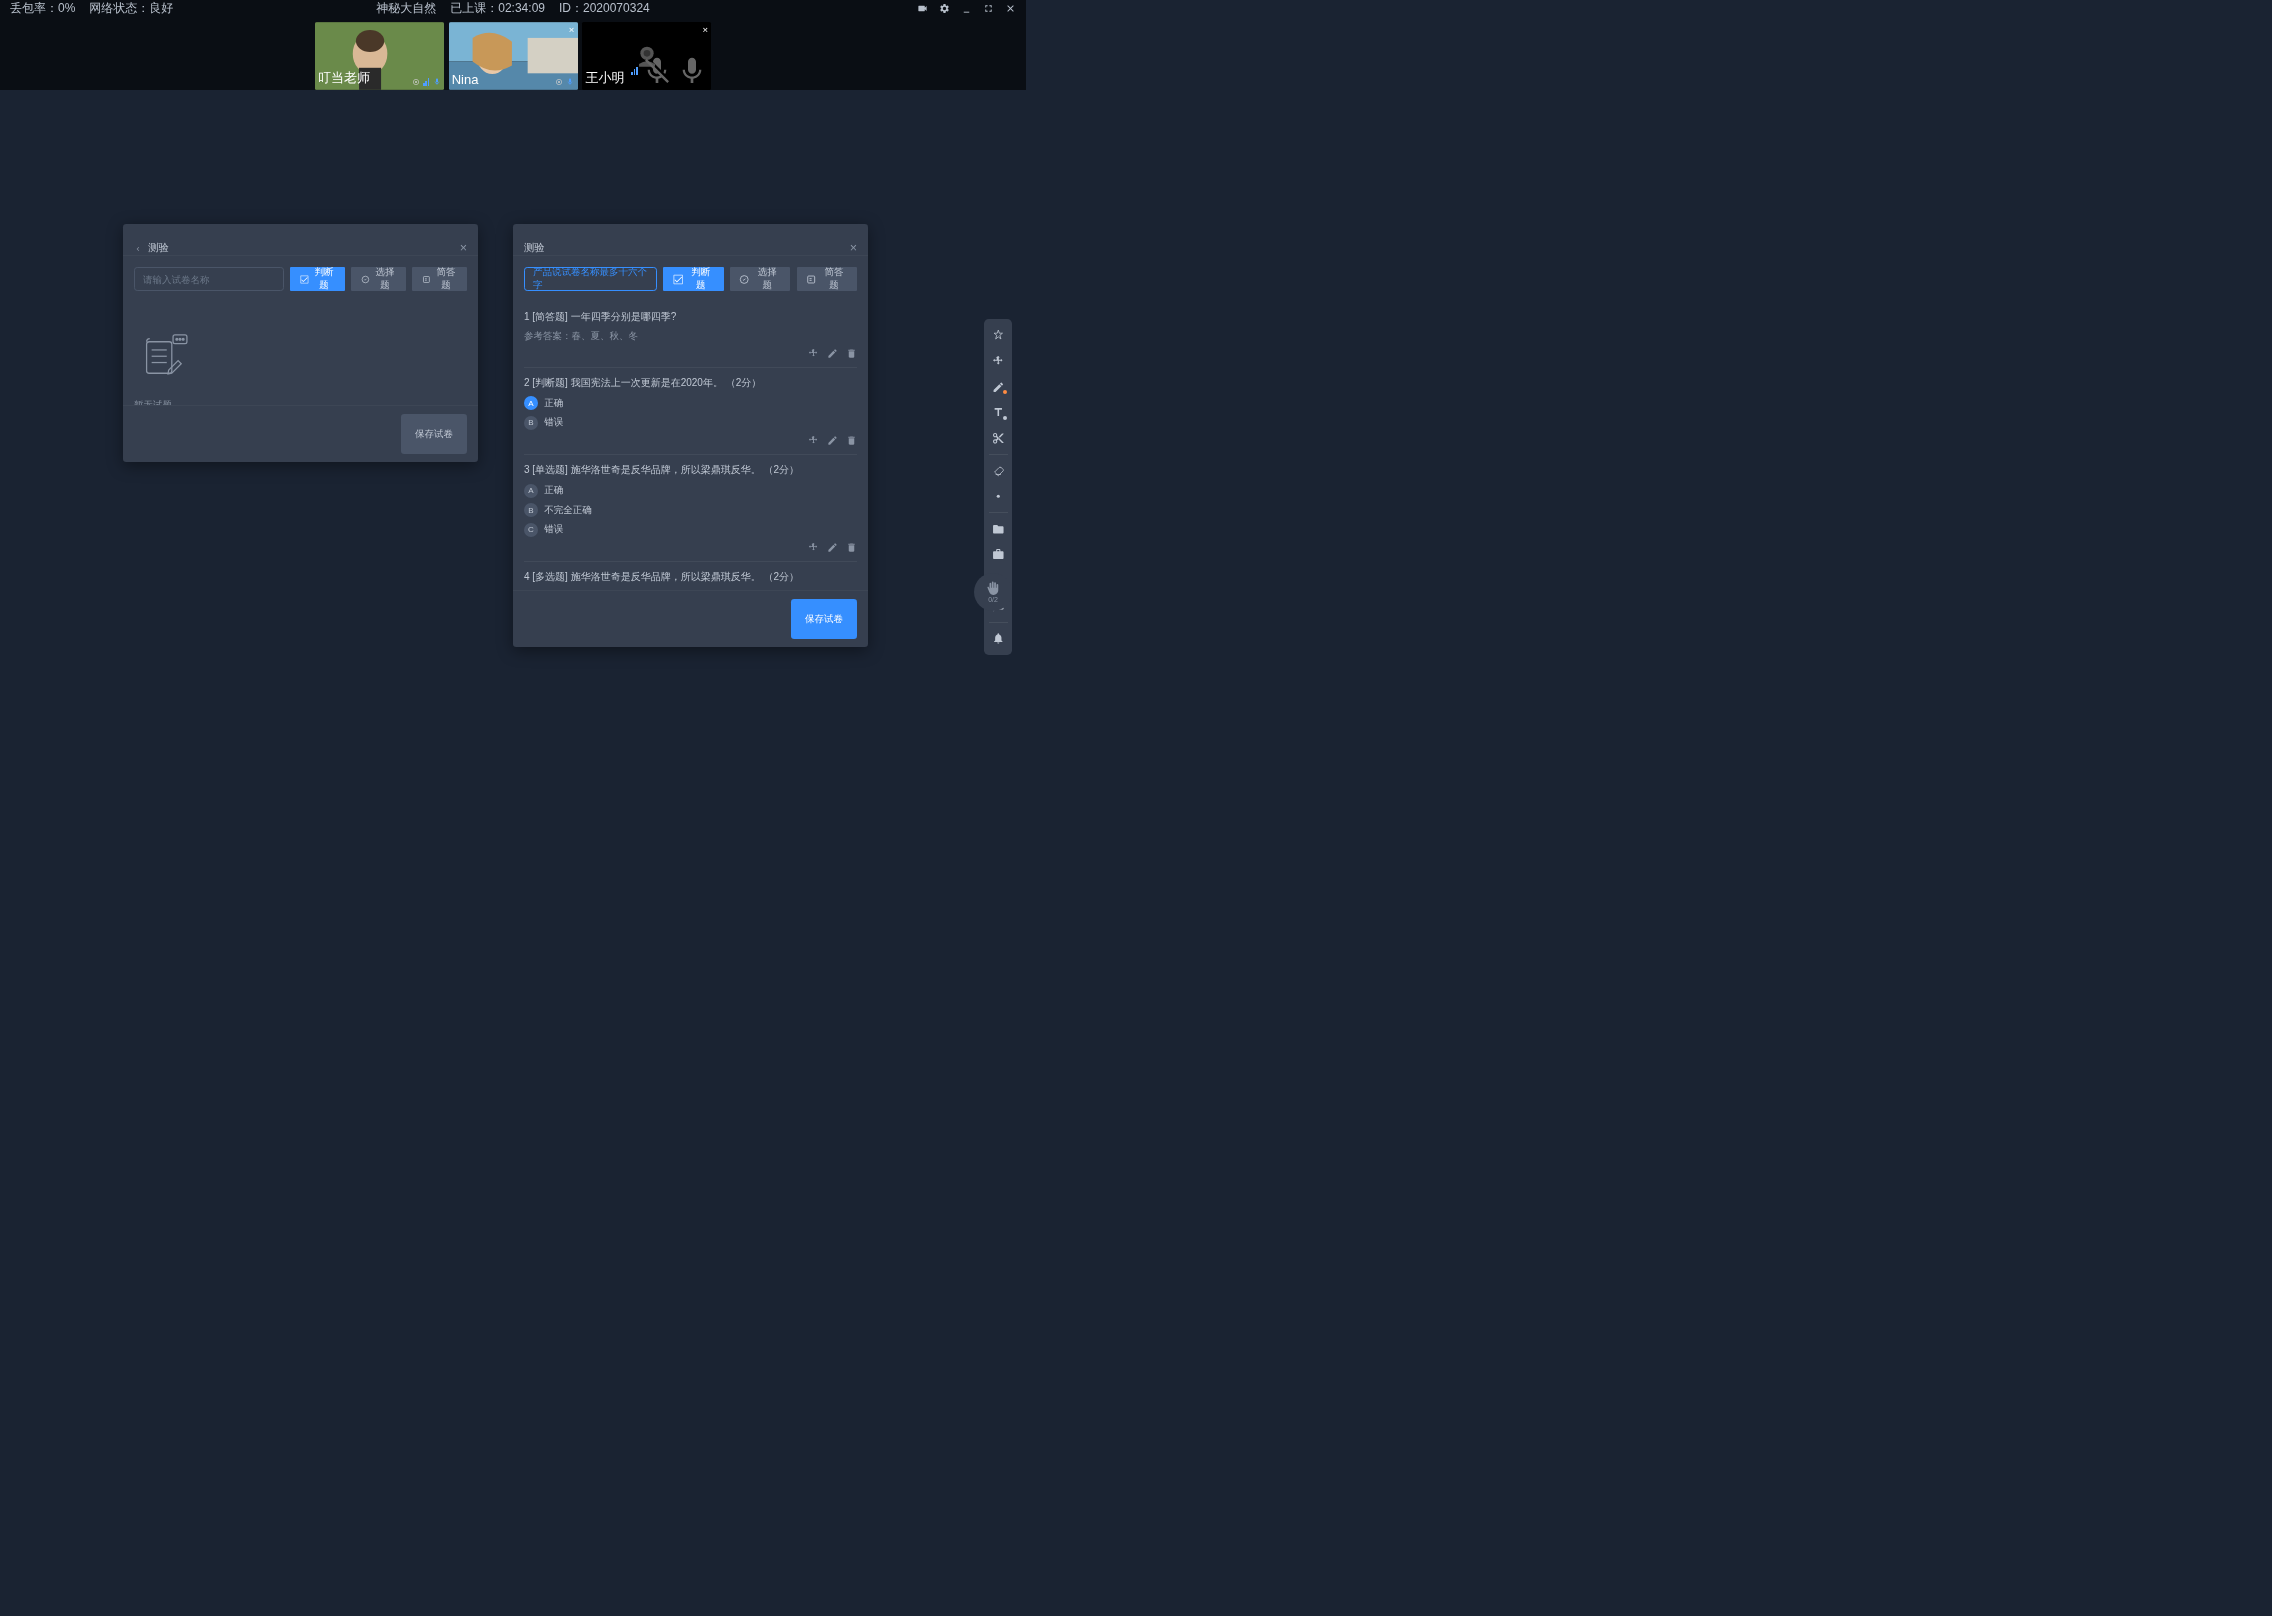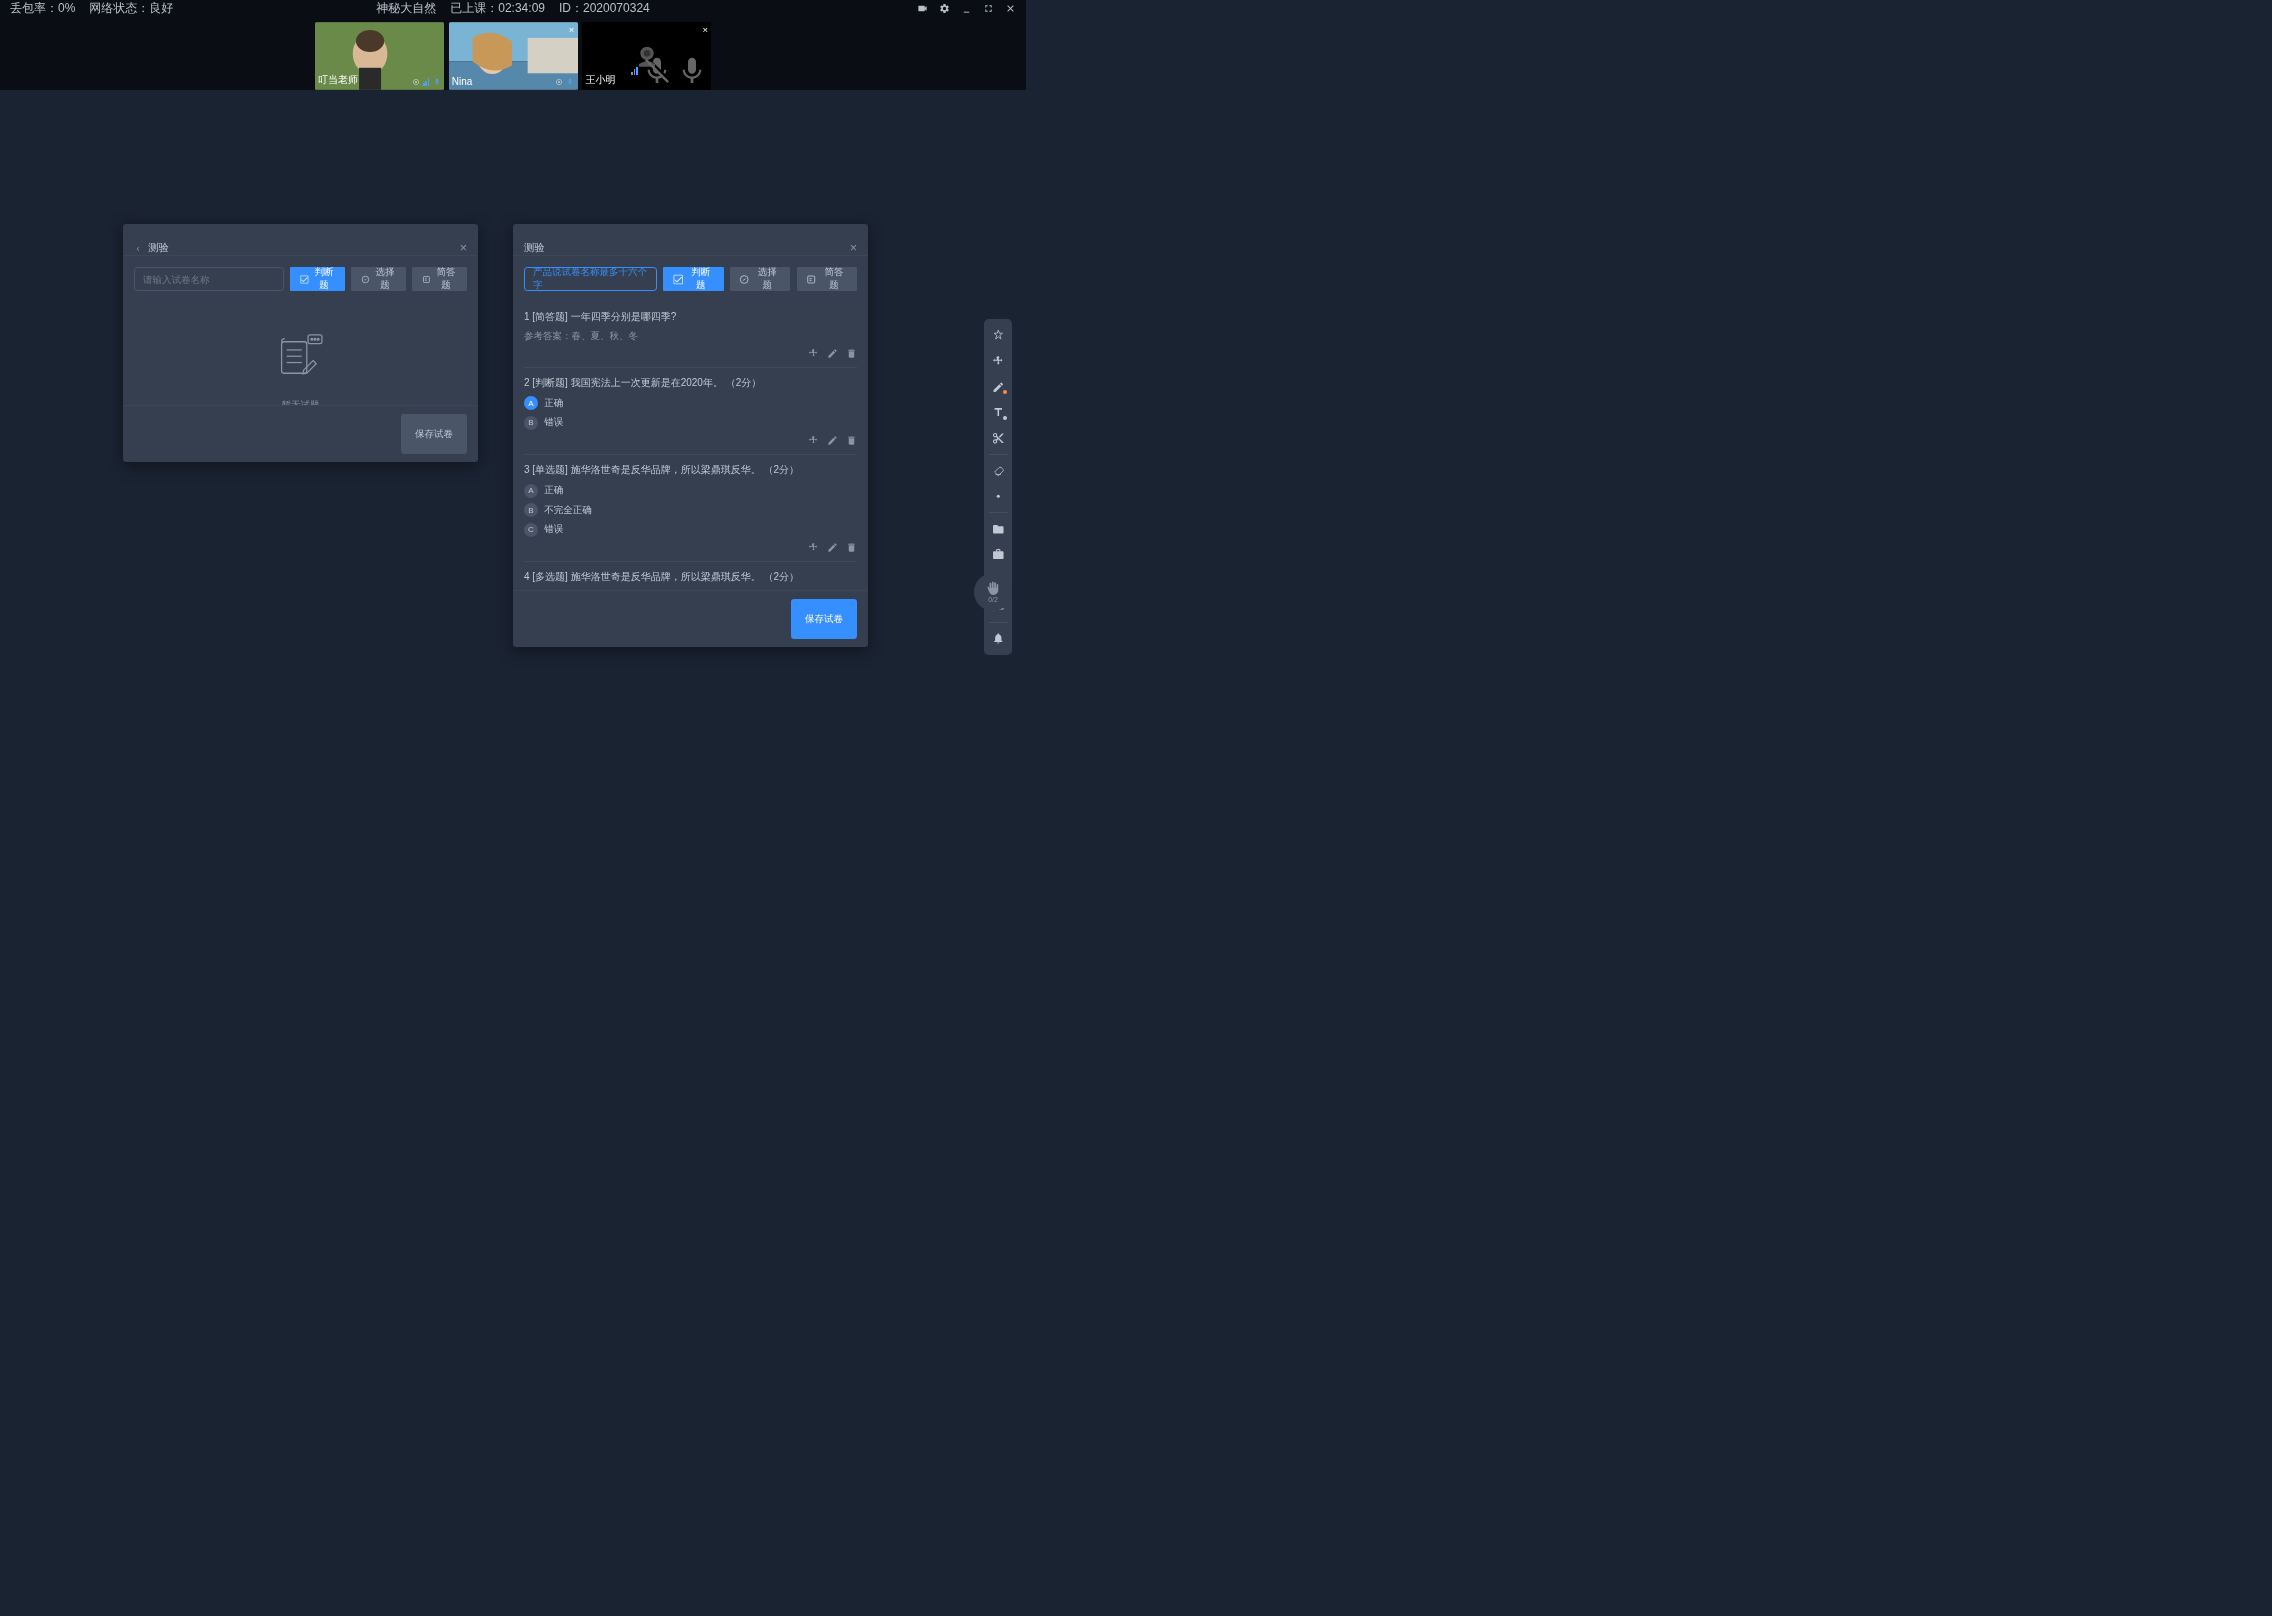--- a/index.html
+++ b/index.html
@@ -4,21 +4,21 @@
 <style>
 *{box-sizing:border-box;margin:0;padding:0;-webkit-font-smoothing:antialiased}
 body{background:#1a2332;font-family:-apple-system,"PingFang SC","Microsoft YaHei",sans-serif;color:#c0c8d4;width:1026px;height:729px;overflow:hidden;position:relative}
 .topbar{height:17.4px;background:#0a0e14;display:flex;align-items:center;padding:0 10px;font-size:12px;color:#b8c0cc}
 .topbar-left{display:flex;gap:14px}
 .topbar-center{position:absolute;left:50%;transform:translateX(-50%);display:flex;gap:14px}
 .topbar-right{margin-left:auto;display:flex;gap:11px;align-items:center}
 .topbar-icon{width:11px;height:11px;cursor:pointer;fill:#b8c0cc}
 .video-strip{height:73px;background:#0a0e14;display:flex;justify-content:center;gap:4.7px;padding-top:4.7px}
 .video-tile{width:129px;height:68px;background:#1a1a1a;position:relative;border-radius:1.6px;overflow:hidden}
-.video-tile .name{position:absolute;left:3.2px;bottom:3.2px;font-size:10px;color:#fff}
+.video-tile .name{position:absolute;left:3.2px;bottom:3.2px;font-size:13px;color:#fff}
 .video-tile .close-x{position:absolute;right:3.2px;top:1.6px;color:#fff;font-size:9.5px;cursor:pointer}
 .video-tile .icons{position:absolute;right:3.2px;bottom:3.2px;display:flex;gap:3.2px;align-items:center}
 .video-tile .bars{display:flex;gap:0.8px;align-items:flex-end}
 .video-tile .bars span{width:1.6px;background:#4f9eff}
 .camera-off{background:#000;display:flex;align-items:center;justify-content:center}
 .camera-off svg{width:32px;height:32px;fill:#666}
 .photo-bg{width:100%;height:100%}
 .main-area{position:absolute;top:90px;left:0;right:0;bottom:0}
 .panel{position:absolute;background:#363f4f;border-radius:3.2px;box-shadow:0 3.2px 16px rgba(0,0,0,.4);display:flex;flex-direction:column}
 .panel-header{height:32px;display:flex;align-items:flex-end;padding:0 11px;font-size:10.3px;color:#c0c8d4;border-bottom:0.8px solid rgba(255,255,255,.04)}
@@ -26,21 +26,21 @@
 .panel-close{margin-left:auto;cursor:pointer;font-size:12.6px;color:#8a94a4}
 .panel-body{flex:1;overflow:auto;padding:11px}
 .panel-footer{padding:8px 11px;border-top:0.8px solid rgba(255,255,255,.04);display:flex;justify-content:flex-end}
 .toolbar-row{display:flex;gap:6.3px;margin-bottom:11px}
 .name-input{flex:0 0 134px;height:24px;background:transparent;border:0.8px solid #4a5568;border-radius:3.2px;padding:0 8px;color:#c0c8d4;font-size:9.5px}
 .name-input.outlined{border:0.8px solid #368fff;color:#368fff}
 .name-input::placeholder{color:#6b7788}
 .tbtn{height:24px;padding:0 9.5px;border-radius:1px;border:none;font-size:9.5px;display:flex;align-items:center;gap:4px;cursor:pointer;background:#4a5568;color:#c0c8d4}
 .tbtn.primary{background:#368fff;color:#fff}
 .tbtn svg{width:11px;height:11px;fill:currentColor}
-.empty-state{display:flex;flex-direction:column;align-items:center;padding:24px 0;color:#8a94a4;font-size:9.5px}
+.empty-state{display:flex;flex-direction:column;align-items:flex-start;padding:24px 0;color:#8a94a4;font-size:9.5px}
 .empty-state svg{width:63px;height:63px;stroke:#8a94a4;fill:none;stroke-width:2;margin-bottom:9.5px}
 .btn{height:40px;padding:0 14px;border:none;border-radius:3.2px;font-size:9.5px;cursor:pointer}
 .btn-primary{background:#368fff;color:#fff}
 .btn-secondary{background:#4a5568;color:#c0c8d4}
 .question{padding:8px 0;border-bottom:0.8px solid rgba(255,255,255,.06)}
 .q-title{font-size:10px;color:#c0c8d4;margin-bottom:6.3px}
 .q-answer{font-size:9.5px;color:#8a94a4;margin-bottom:4.7px}
 .q-option{display:flex;align-items:center;gap:6.3px;font-size:9.5px;color:#c0c8d4;margin-bottom:5.5px}
 .q-option .letter{width:14px;height:14px;border-radius:7px;background:#4a5568;display:flex;align-items:center;justify-content:center;font-size:8px;color:#c0c8d4}
 .q-option.correct .letter{background:#368fff;color:#fff}

